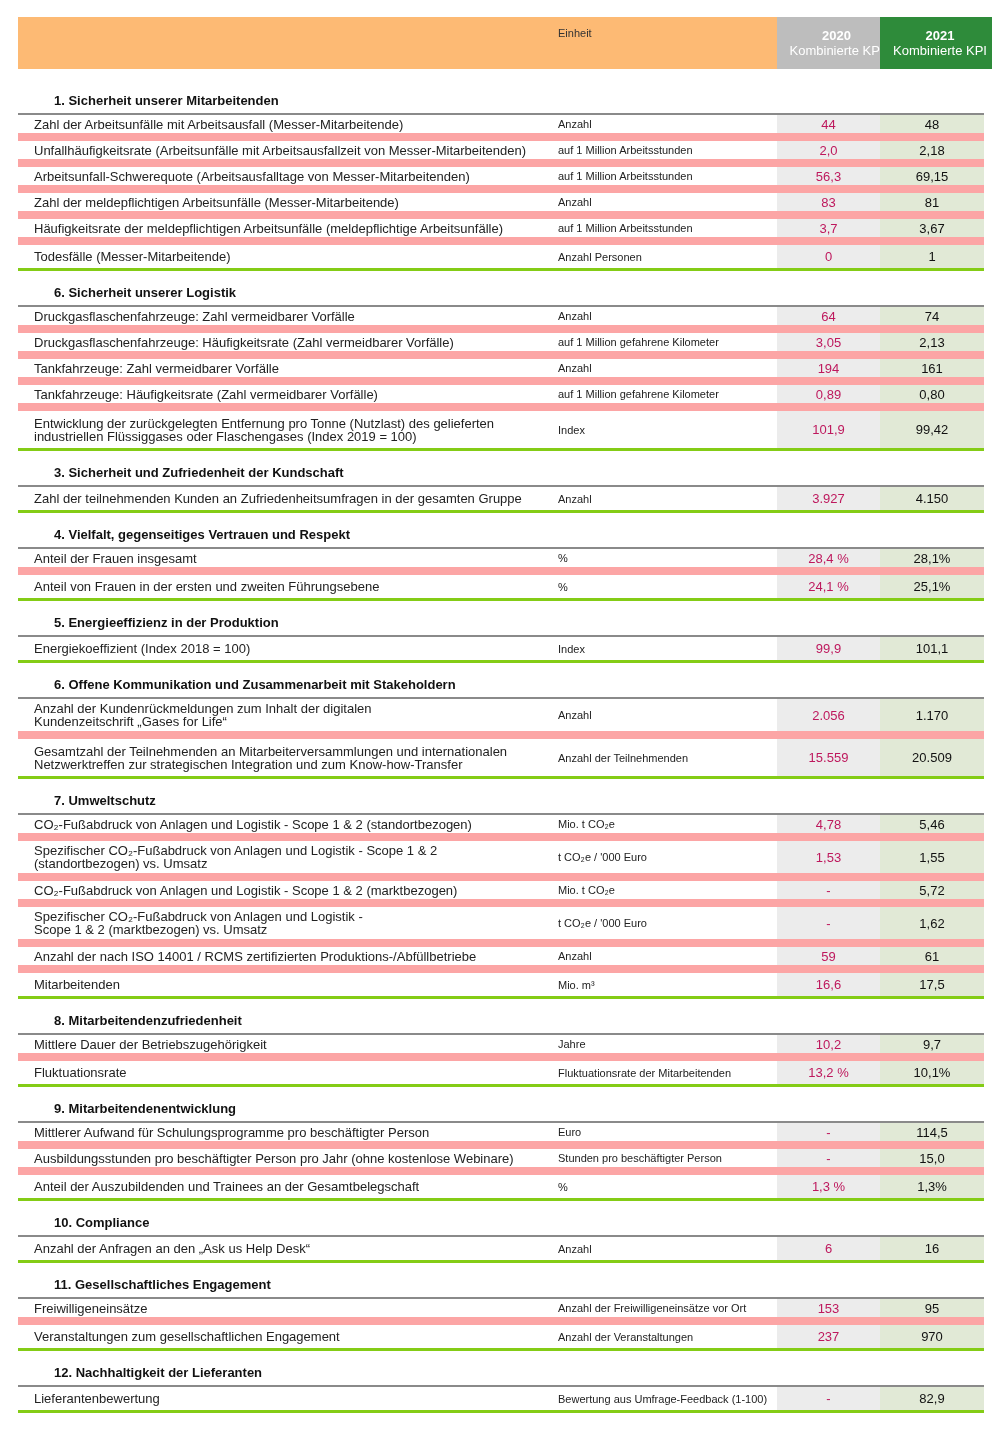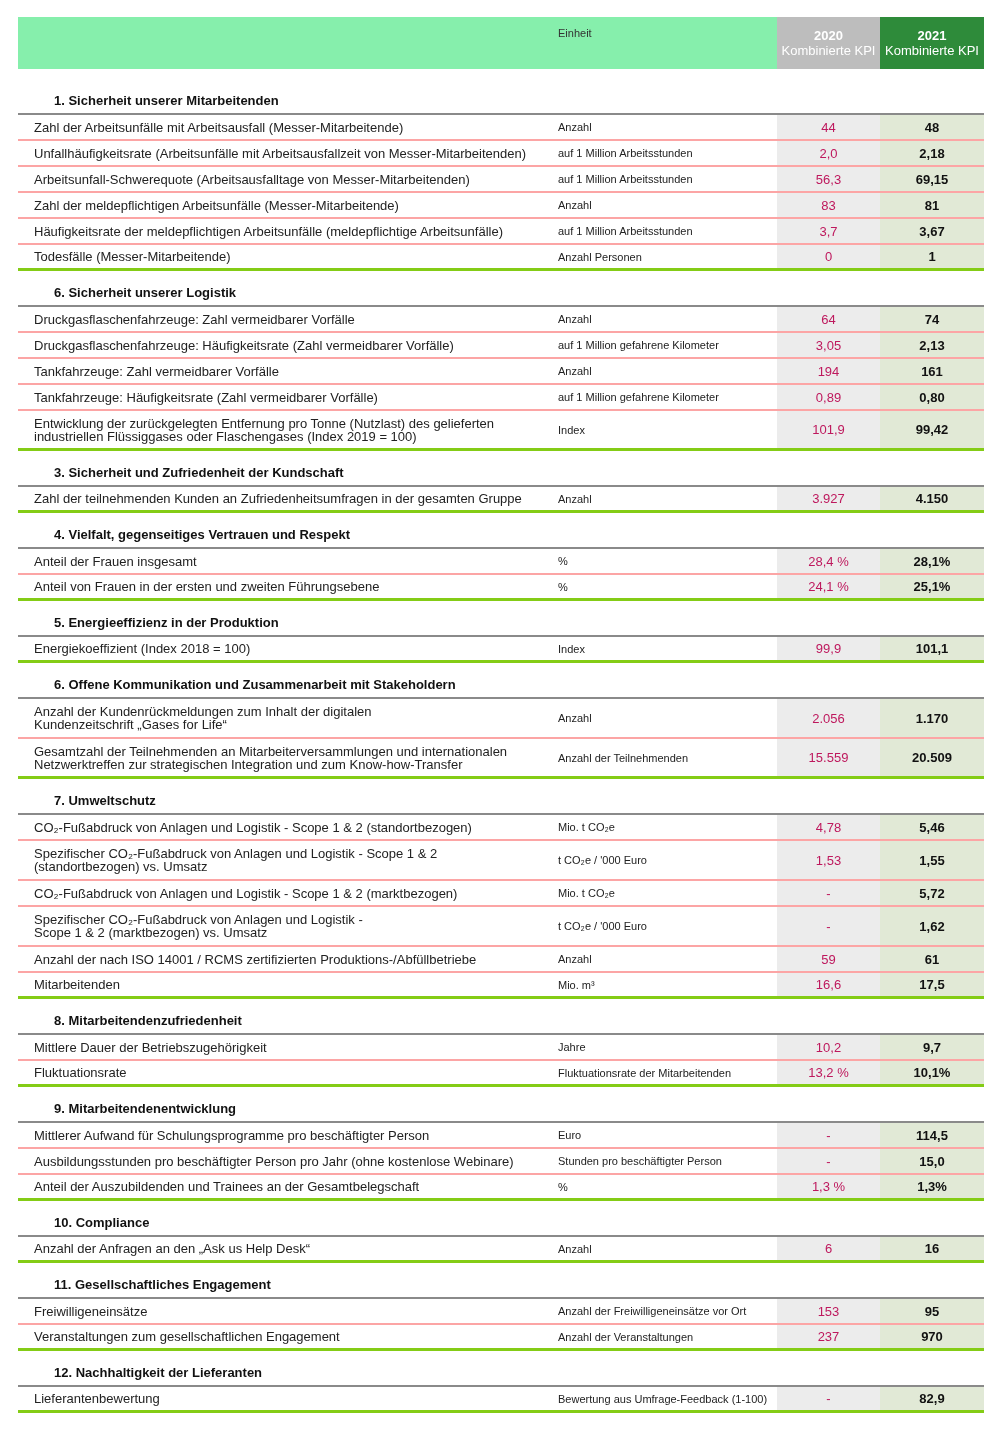--- a/index.html
+++ b/index.html
@@ -7,51 +7,51 @@
     width: 1000px; height: 1434px; position: relative; overflow: hidden;
     font-family: "Liberation Sans", "DejaVu Sans", sans-serif;
     color: #1a1a1a;
   }
   .table { position: absolute; left: 18px; top: 17px; width: 966px; }
   .col-label { position: absolute; left: 0; width: 538px; padding-left: 16px; box-sizing: border-box; }
   .col-unit  { position: absolute; left: 540px; width: 218px; }
   .col-2020  { position: absolute; left: 759px; width: 103px; text-align: center; }
   .col-2021  { position: absolute; left: 862px; width: 104px; text-align: center; }
 
-  .header { position: relative; height: 52px; background: #86efac; }
+  .header { position: relative; height: 52px; background: #fdba74; }
   .header .col-unit { top: 10px; font-size: 11px; color: #333; }
   .header .h2020, .header .h2021 {
     position: absolute; top: 0; height: 52px; color: #fff; text-align: center;
-    display: flex; flex-direction: column; justify-content: center;
+    display: flex; flex-direction: column; justify-content: center; padding-left: 8px;
   }
   .header .h2020 { left: 759px; width: 103px; background: #bdbdbd; }
   .header .h2021 { left: 862px; width: 104px; background: #2e8b3a; }
   .header .yr { font-size: 13px; font-weight: bold; line-height: 16px; }
   .header .sub { font-size: 13px; line-height: 14px; }
 
   .section-title {
     position: relative; height: 36px; box-sizing: border-box;
     border-bottom: 2px solid #8a8a8a;
   }
   .section-title span {
     position: absolute; left: 16px; bottom: 5px;
     font-size: 13px; font-weight: bold; color: #111; margin-left: 20px;
   }
   .row {
     position: relative; box-sizing: border-box;
-    border-bottom: 2px solid #fca5a5;
+    border-bottom: 8px solid #fca5a5;
   }
   .row.last { border-bottom: 3px solid #84cc16; }
   .row .cell {
     position: absolute; top: 0; bottom: 0; display: flex; align-items: center;
   }
   .row .col-label { font-size: 13px; line-height: 13px; color: #222; }
   .row .col-unit { font-size: 11px; color: #222; }
   .row .col-2020 { background: #ececec; justify-content: center; font-size: 13px; color: #be185d; }
-  .row .col-2021 { background: #e1e9d6; justify-content: center; font-size: 13px; font-weight: bold; color: #111; }
+  .row .col-2021 { background: #e1e9d6; justify-content: center; font-size: 13px; font-weight: normal; color: #111; }
   .h1 { height: 26px; }
   .h2 { height: 40px; }
 </style>
 </head>
 <body>
 
 <div class="table">
   <div class="header">
     <span class="col-unit">Einheit</span>
     <div class="h2020">

